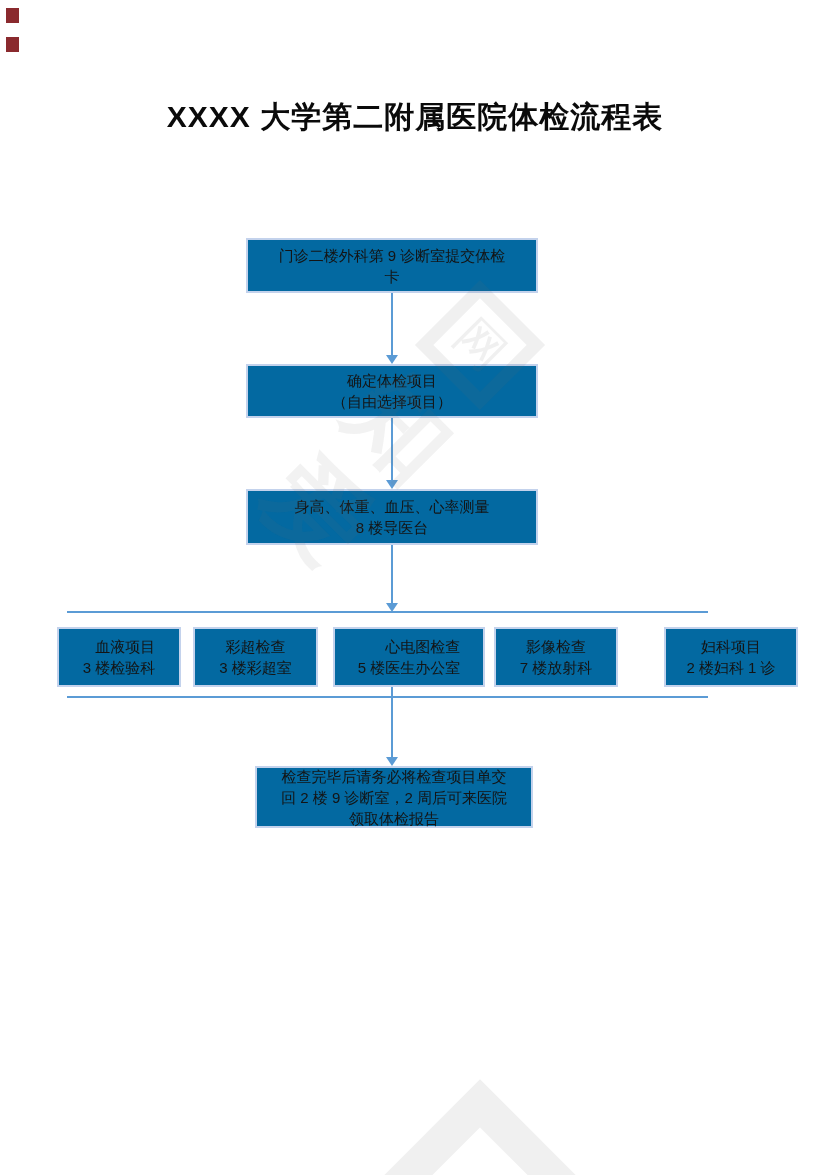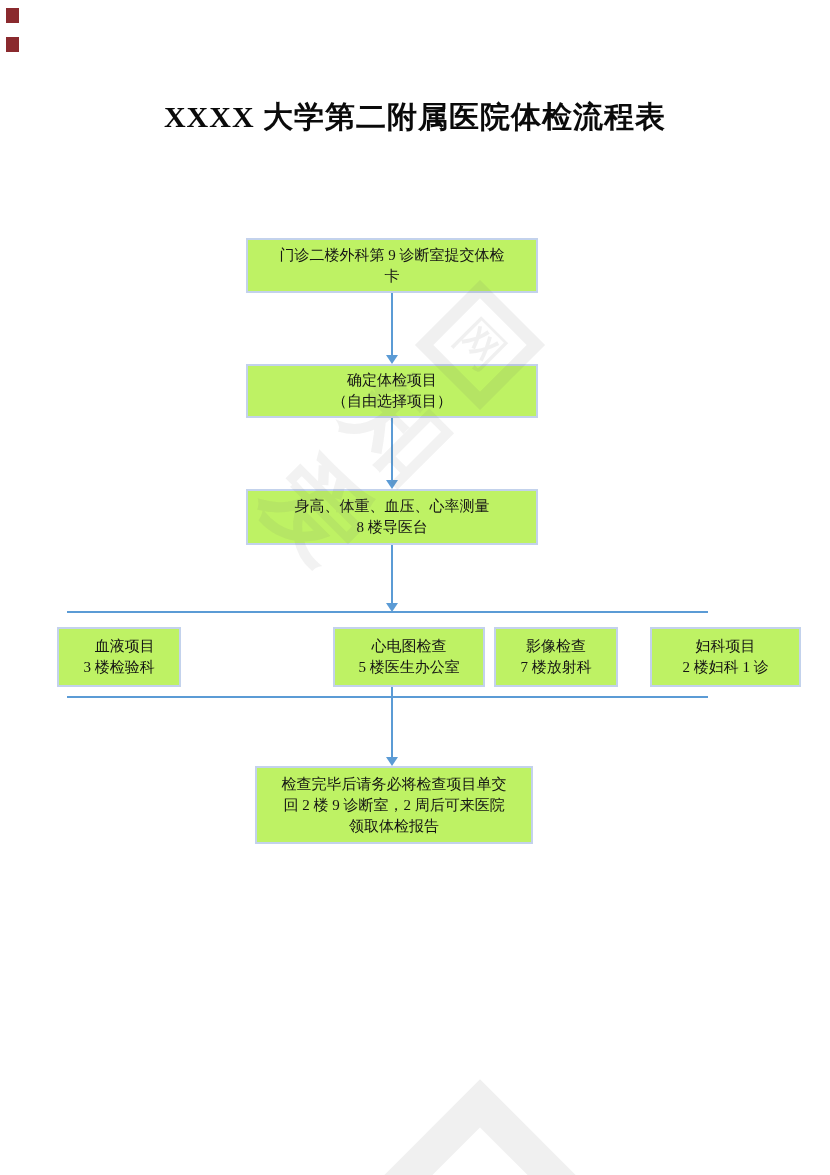--- a/index.html
+++ b/index.html
@@ -3,37 +3,37 @@
 <meta charset="utf-8">
 <style>
   * { margin: 0; padding: 0; box-sizing: border-box; }
   html, body { background: #ffffff; }
   #page {
     position: relative;
     width: 830px;
     height: 1175px;
     background: #ffffff;
     overflow: hidden;
-    font-family: Liberation Serif, serif;
+    font-family: Liberation Sans, sans-serif;
     color: #111111;
   }
   .doc-title {
     position: absolute;
     left: 0; top: 97px;
     width: 830px;
     text-align: center;
     font-size: 30px;
     font-weight: bold;
     letter-spacing: 1px;
     color: #0a0a0a;
     z-index: 2;
   }
   .box {
     position: absolute;
-    background: #bef264;
+    background: #0369a1;
     border: 2px solid #C3D2EC;
     display: flex;
     align-items: center;
     justify-content: center;
     text-align: center;
     font-size: 15px;
     line-height: 21px;
     white-space: pre-line;
     color: #141414;
     z-index: 2;
@@ -103,33 +103,35 @@
 
   <div class="box" style="left:246px; top:489px; width:292px; height:56px;">身高、体重、血压、心率测量
 8 楼导医台</div>
 
   <div class="vline" style="left:391px; top:545px; height:59px;"></div>
   <div class="arrowhead" style="left:386px; top:603px;"></div>
   <div class="hline" style="left:67px; top:611px; width:641px;"></div>
 
   <div class="box" style="left:57px;  top:627px; width:124px; height:60px;text-align:right;">血液项目
 3 楼检验科</div>
-  <div class="box" style="left:333px; top:627px; width:152px; height:60px;">心电图检查
+  <div class="box" style="left:193px; top:627px; width:125px; height:60px;">彩超检查
+3 楼彩超室</div>
+  <div class="box" style="left:333px; top:627px; width:152px; height:60px;text-align:right;">心电图检查
 5 楼医生办公室</div>
   <div class="box" style="left:494px; top:627px; width:124px; height:60px;">影像检查
 7 楼放射科</div>
-  <div class="box" style="left:650px; top:627px; width:151px; height:60px;">妇科项目
+  <div class="box" style="left:664px; top:627px; width:134px; height:60px;">妇科项目
 2 楼妇科 1 诊</div>
 
   <div class="vline" style="left:391px; top:687px; height:10px;"></div>
   <div class="hline" style="left:67px; top:696px; width:641px;"></div>
   <div class="vline" style="left:391px; top:698px; height:59px;"></div>
   <div class="arrowhead" style="left:386px; top:757px;"></div>
 
-  <div class="box" style="left:255px; top:766px; width:278px; height:78px;">检查完毕后请务必将检查项目单交
+  <div class="box" style="left:255px; top:766px; width:278px; height:62px;">检查完毕后请务必将检查项目单交
 回 2 楼 9 诊断室，2 周后可来医院
 领取体检报告</div>
 
   <div class="wm wm-diamond" style="left:434px; top:299px; width:92px; height:92px; border-width:13px; font-size:48px;">
     <span>网</span>
   </div>
   <div class="wm wm-char" style="left:350px; top:360px; font-size:100px;">知</div>
   <div class="wm wm-char" style="left:265px; top:445px; font-size:100px;">爱</div>
 
   <div class="wm wm-diamond" style="left:365px; top:1127px; width:230px; height:230px; border-width:34px; font-size:86px;">

